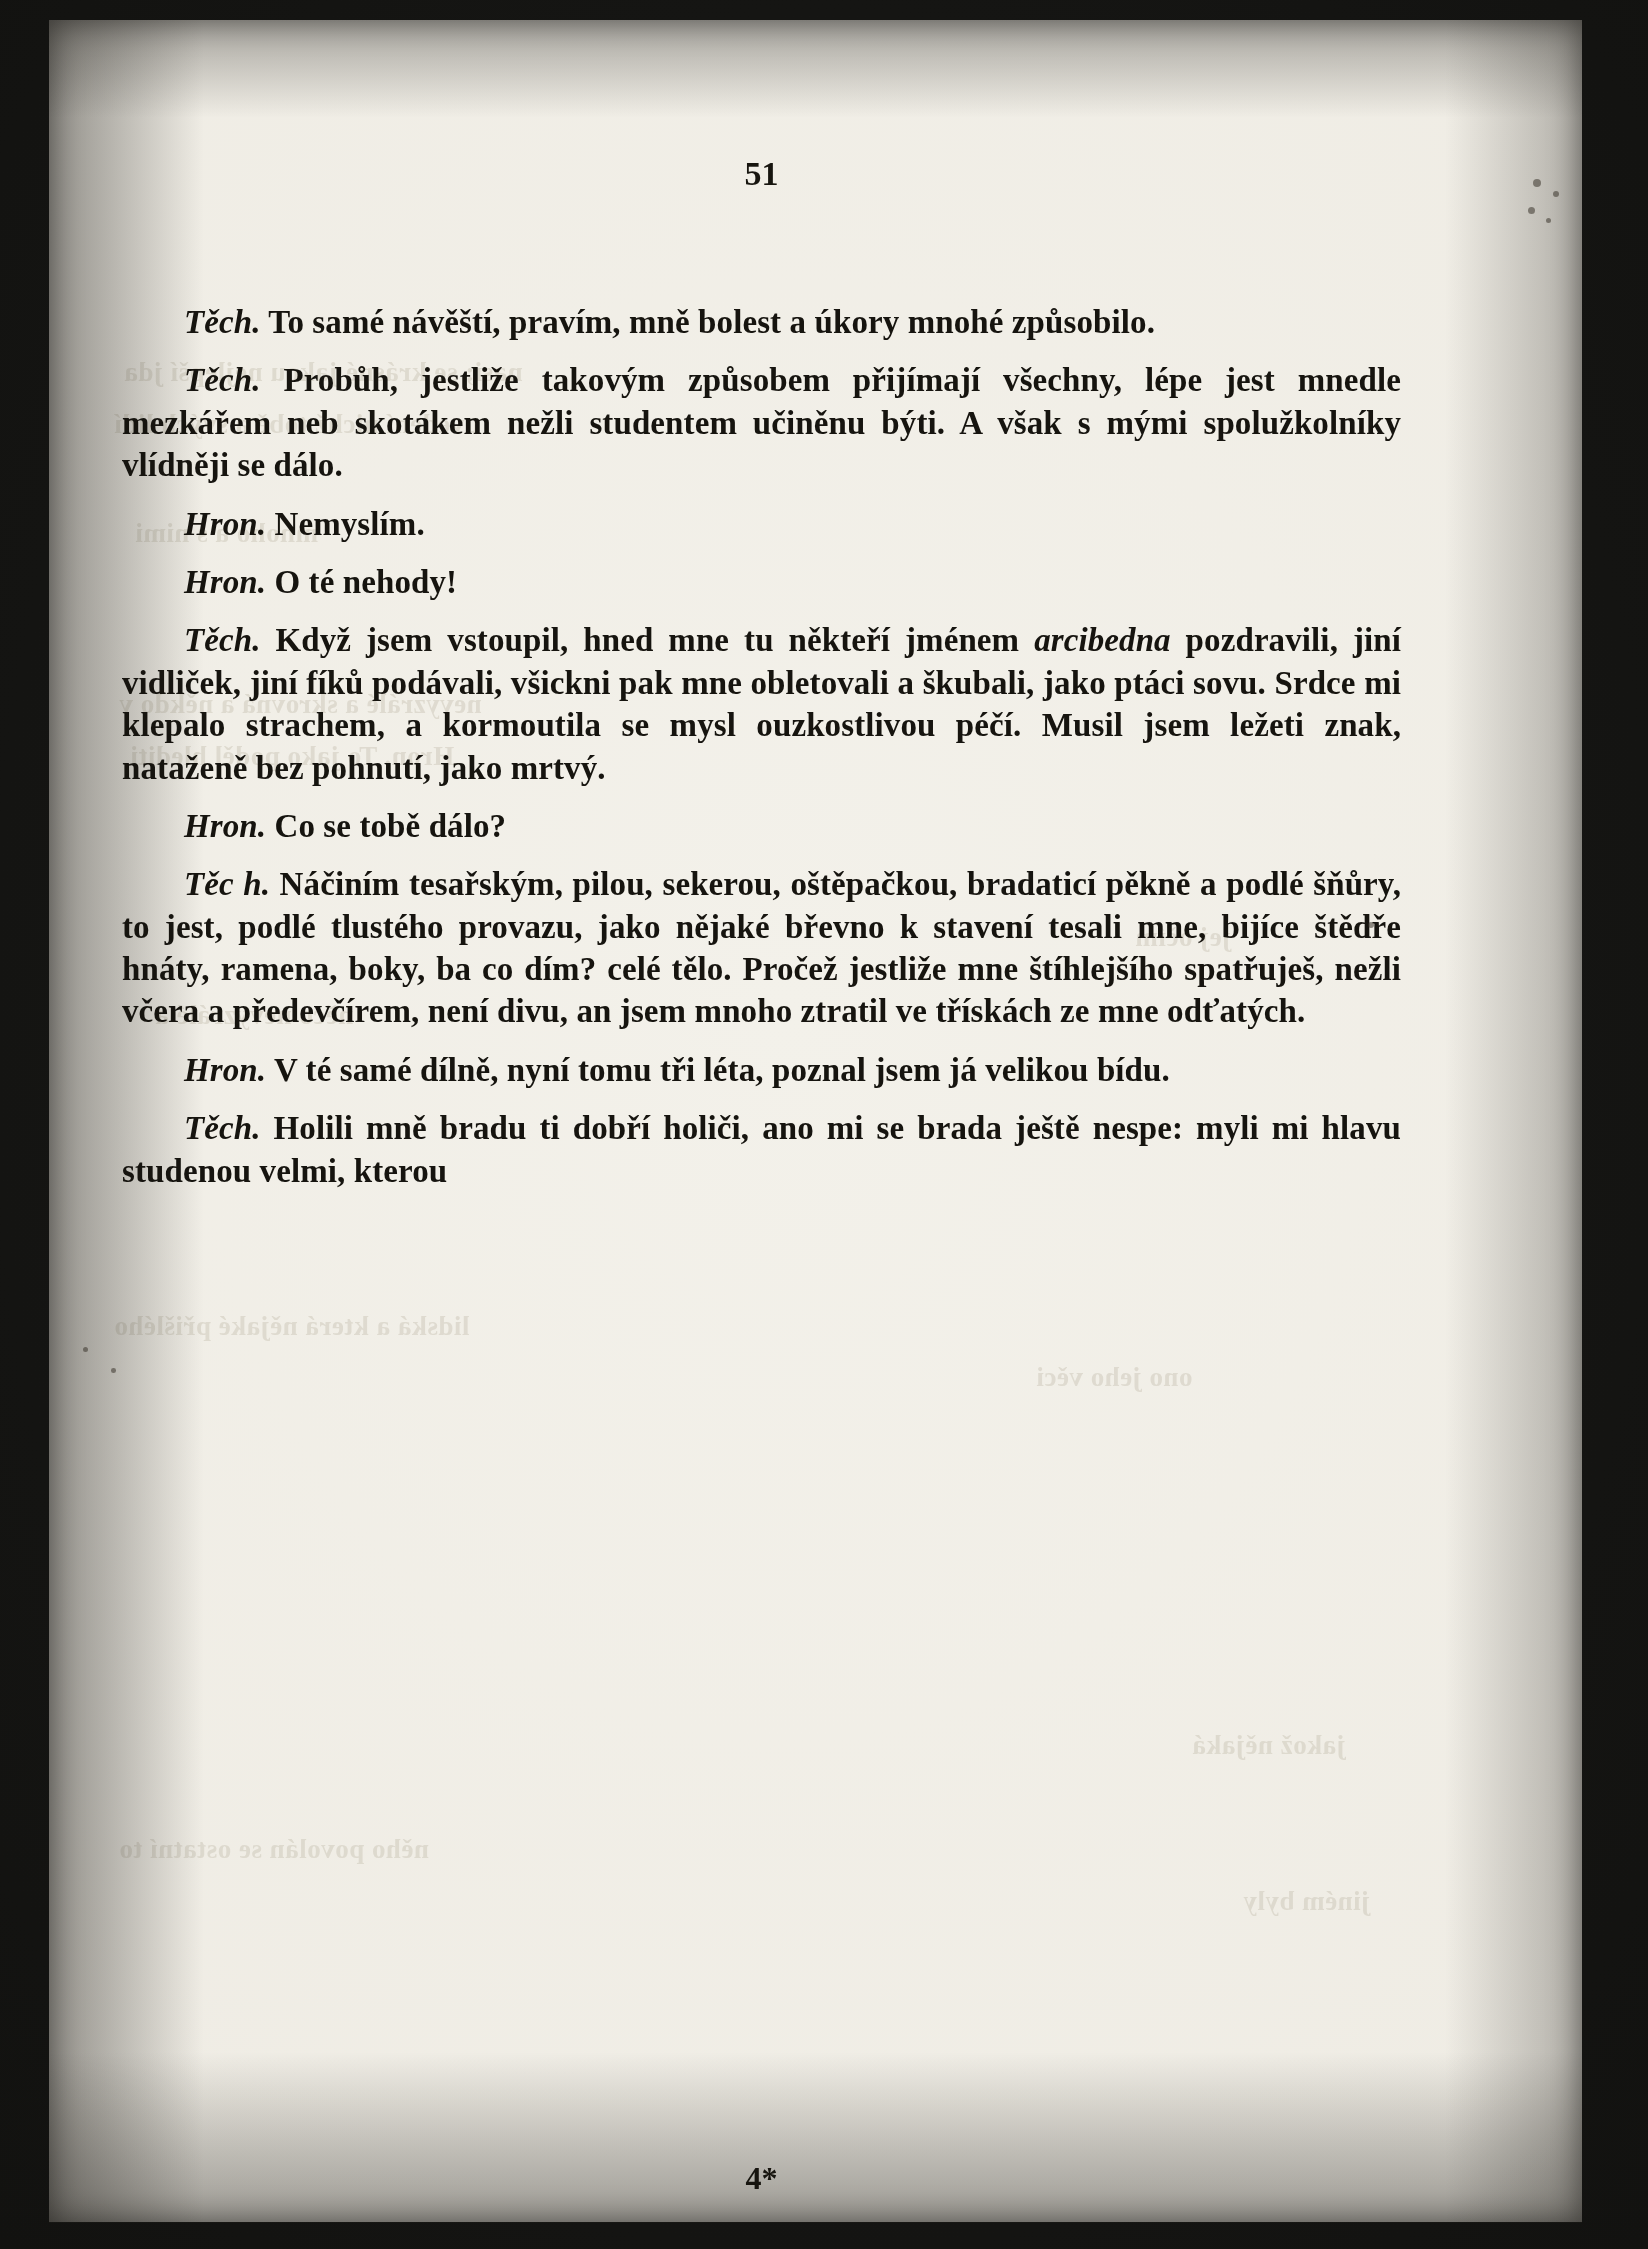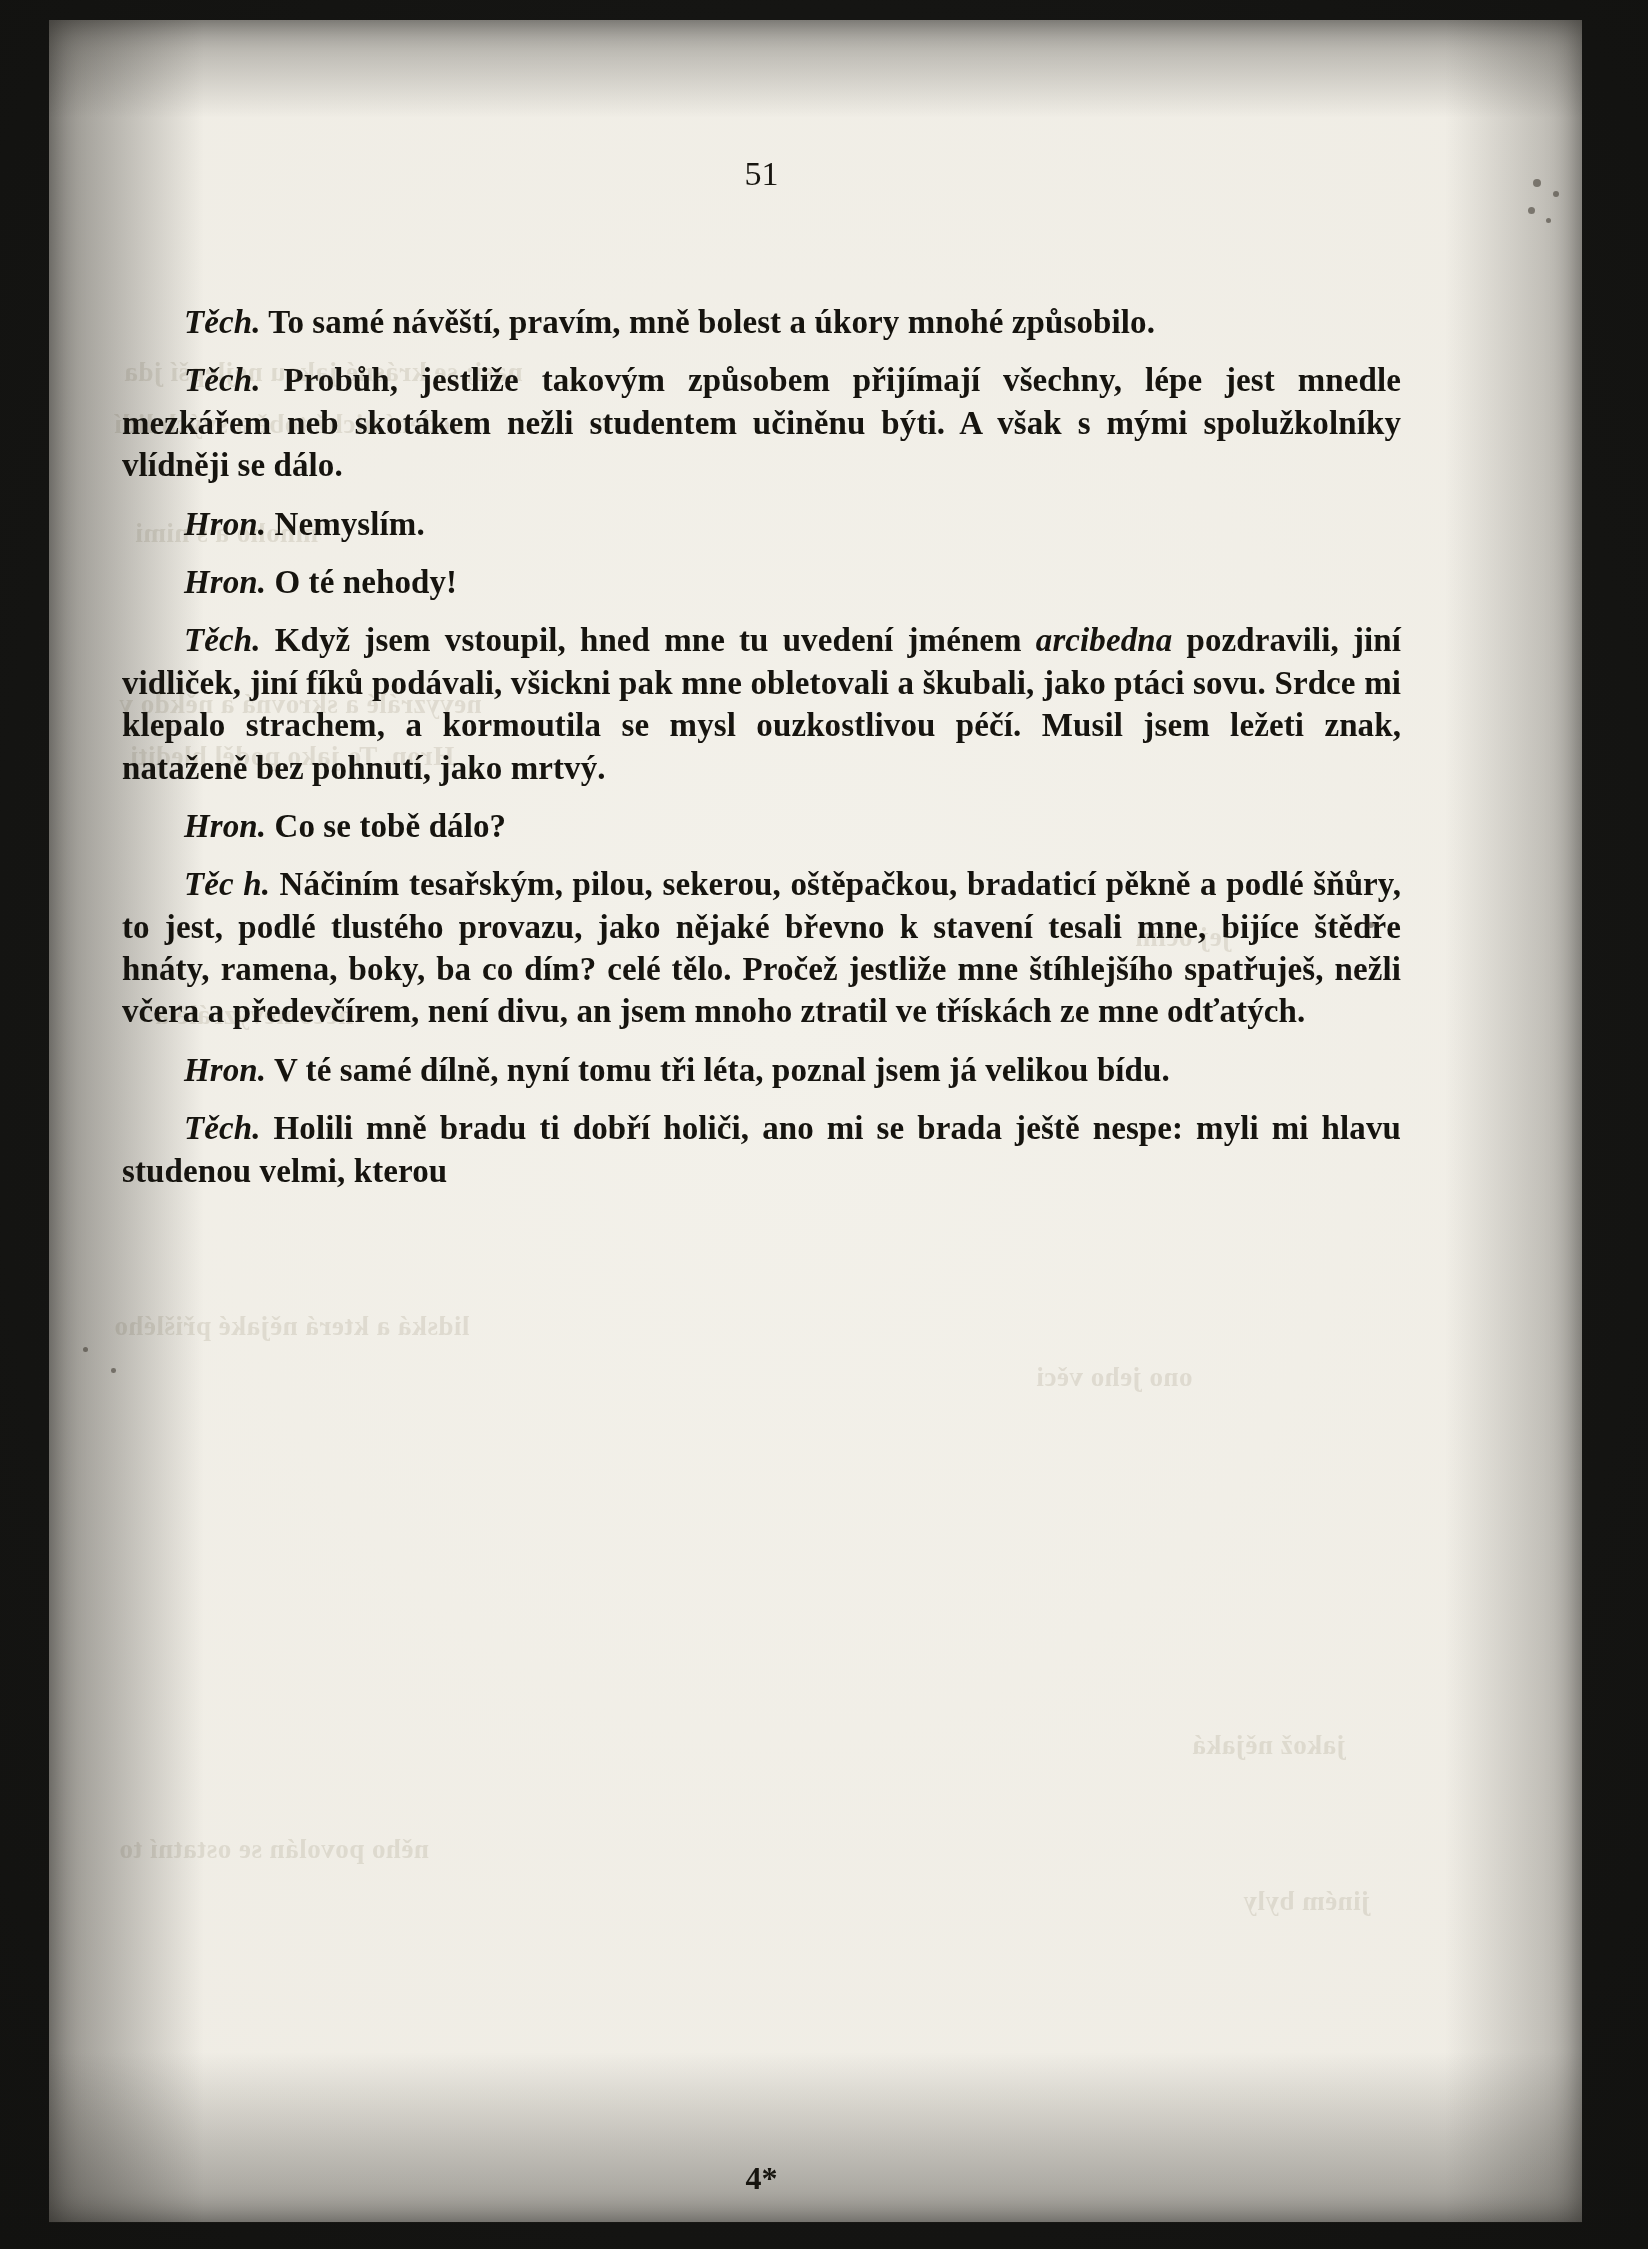--- a/index.html
+++ b/index.html
@@ -82,21 +82,21 @@
     width: 1311px;
   }
 
   #page-number-top {
     position: absolute;
     left: 0;
     top: 0;
     width: 1311px;
     text-align: center;
     font-size: 34px;
-    font-weight: 400;
+    font-weight: 700;
     color: #17150f;
     font-family: "Liberation Serif", serif;
   }
 
   #body-text {
     position: absolute;
     left: 0;
     top: 130px;
     width: 1311px;
     font-size: 33px;
@@ -188,21 +188,21 @@
     <p class="para">
       <span class="speaker">Hron.</span><span> Nemyslím.</span>
     </p>
 
 
     <p class="para">
       <span class="speaker">Hron.</span><span> O té nehody!</span>
     </p>
 
     <p class="para">
-      <span class="speaker">Těch.</span><span> Když jsem vstoupil, hned mne tu uvedení jménem </span><span class="term">arcibedna</span><span> pozdravili, jiní vidliček, jiní fíků podávali, všickni pak mne obletovali a škubali, jako ptáci sovu. Srdce mi klepalo strachem, a kormoutila se mysl ouzkostlivou péčí. Musil jsem ležeti znak, nataženě bez pohnutí, jako mrtvý.</span>
+      <span class="speaker">Těch.</span><span> Když jsem vstoupil, hned mne tu někteří jménem </span><span class="term">arcibedna</span><span> pozdravili, jiní vidliček, jiní fíků podávali, všickni pak mne obletovali a škubali, jako ptáci sovu. Srdce mi klepalo strachem, a kormoutila se mysl ouzkostlivou péčí. Musil jsem ležeti znak, nataženě bez pohnutí, jako mrtvý.</span>
     </p>
 
     <p class="para">
       <span class="speaker">Hron.</span><span> Co se tobě dálo?</span>
     </p>
 
     <p class="para">
       <span class="speaker">Těc h.</span><span> Náčiním tesařským, pilou, sekerou, oštěpačkou, bradaticí pěkně a podlé šňůry, to jest, podlé tlustého provazu, jako nějaké břevno k stavení tesali mne, bijíce štědře hnáty, ramena, boky, ba co dím? celé tělo. Pročež jestliže mne štíhlejšího spatřuješ, nežli včera a předevčírem, není divu, an jsem mnoho ztratil ve třískách ze mne odťatých.</span>
     </p>
 

